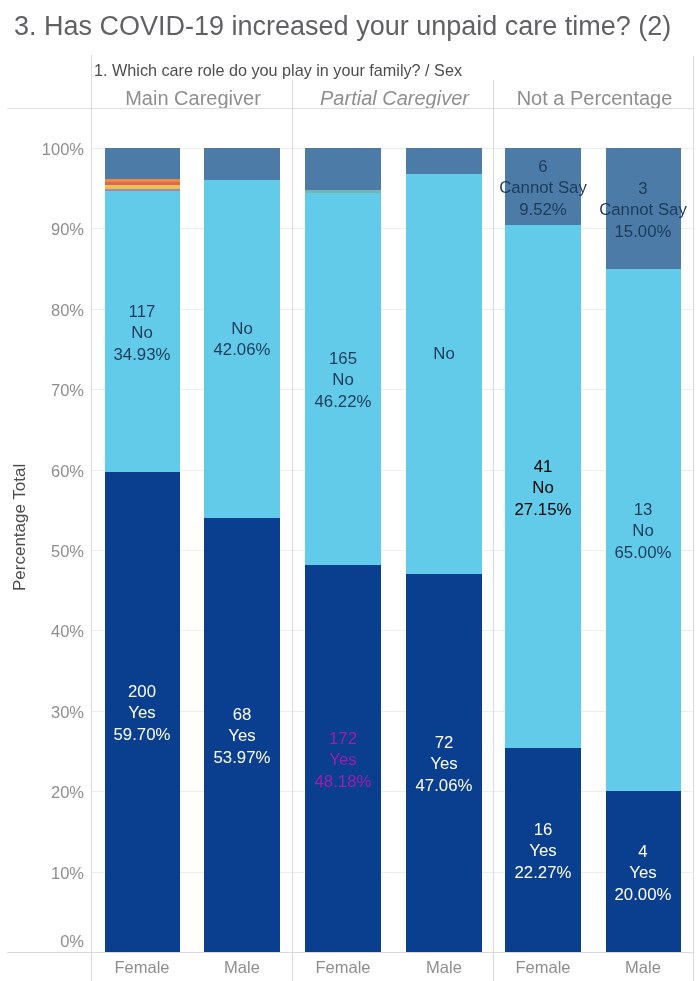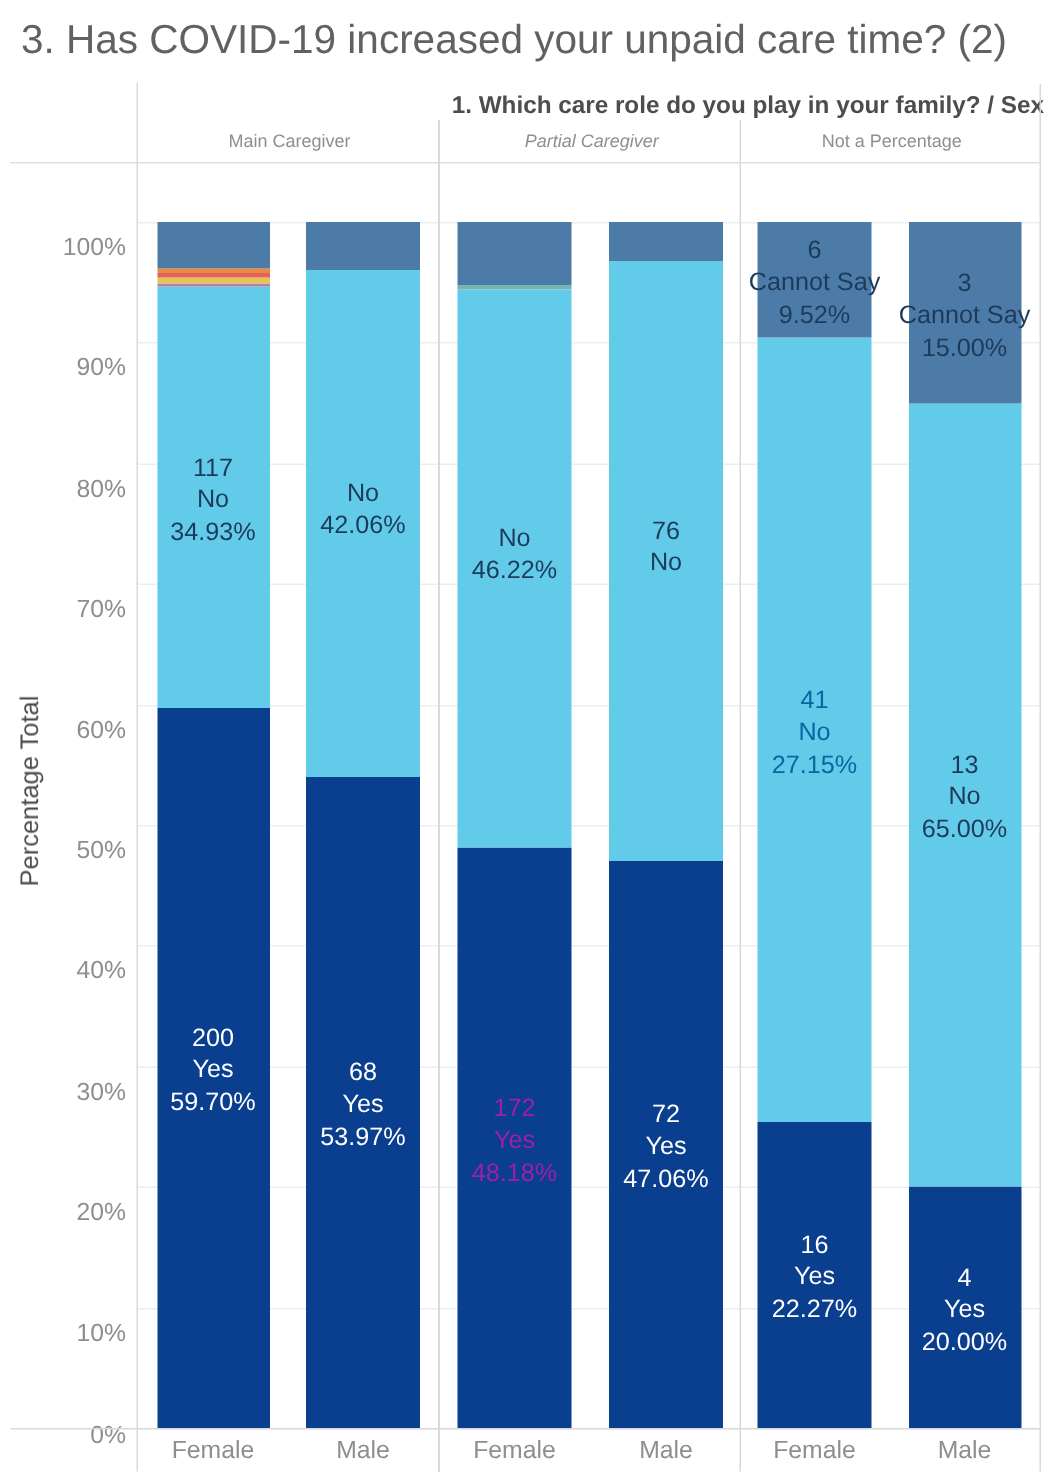--- a/index.html
+++ b/index.html
@@ -10,32 +10,32 @@
 
   
   #chart-title, #column-header, #y-axis-title,
   .panel-header, .ytick, .xtick, .mark-label{
       -webkit-font-smoothing:antialiased; will-change:transform;}
 
   #chart-title{position:absolute;left:14px;top:11px;font-size:27px;
       color:#616164;white-space:nowrap;font-weight:400;}
 
   #column-header{position:absolute;left:94px;top:61px;width:602px;
-      text-align:right;font-size:16.2px;font-weight:bold;color:#4d4d4d;}
+      text-align:left;font-size:16.2px;font-weight:normal;color:#4d4d4d;}
 
-  .panel-header{position:absolute;top:87px;font-size:12px;color:#8e8e8e;
+  .panel-header{position:absolute;top:87px;font-size:20px;color:#8e8e8e;
       text-align:center;}
 
   .vline{position:absolute;background:#d9d9d9;width:1px;}
   .hline{position:absolute;background:#dedede;height:1px;}
   .gridline{position:absolute;background:#eceeee;height:1px;}
   .axisline{position:absolute;background:#d9d9d9;height:1px;}
 
   .ytick{position:absolute;width:78px;text-align:right;font-size:16.5px;
-      color:#8e8e8e;margin-top:16px;}
+      color:#8e8e8e;}
 
   #y-axis-title{position:absolute;font-size:17px;color:#4d4d4d;
       white-space:nowrap;transform-origin:0 0;transform:rotate(-90deg);}
 
   .bar{position:absolute;}
   .seg{position:absolute;left:0;right:0;}
 
   .mark-label{position:absolute;text-align:center;font-size:16.8px;
       line-height:21.4px;white-space:nowrap;z-index:5;}
 
@@ -106,49 +106,49 @@
         <div class="seg" style="top: 370.081px; height: 433.919px; background: rgb(10, 62, 142);"></div>
         <div class="seg" style="top: 31.9188px; height: 338.162px; background: rgb(99, 203, 234);"></div>
         <div class="seg" style="top: 1.13687e-13px; height: 31.9188px; background: rgb(77, 123, 168);"></div>
       </div>
       <div class="mark-label" style="color: #a21caf; left: 193.05px; width: 300px; top: 727.716px;">
         <div>172</div>
         <div>Yes</div>
         <div>48.18%</div>
       </div>
       <div class="mark-label" style="color: rgb(28, 59, 90); left: 193.05px; width: 300px; top: 348.228px;">
+        <div>165</div>
         <div>No</div>
         <div>46.22%</div>
       </div>
       <div class="bar" style="left: 305.4px; width: 75.3px; top: 148px; height: 804px;">
         <div class="seg" style="top: 416.633px; height: 387.367px; background: rgb(10, 62, 142);"></div>
         <div class="seg" style="top: 45.024px; height: 371.609px; background: rgb(99, 203, 234);"></div>
         <div class="seg" style="top: 42.0492px; height: 2.9748px; background: rgb(116, 182, 180);"></div>
         <div class="seg" style="top: 0px; height: 42.0492px; background: rgb(77, 123, 168);"></div>
       </div>
       <div class="mark-label" style="color: rgb(255, 255, 255); left: 294.05px; width: 300px; top: 732.219px;">
         <div>72</div>
         <div>Yes</div>
         <div>47.06%</div>
       </div>
       <div class="mark-label" style="color: rgb(28, 59, 90); left: 294.05px; width: 300px; top: 343.364px;">
-        <div>76</div>
         <div>No</div>
       </div>
       <div class="bar" style="left: 406.4px; width: 75.3px; top: 148px; height: 804px;">
         <div class="seg" style="top: 425.638px; height: 378.362px; background: rgb(10, 62, 142);"></div>
         <div class="seg" style="top: 26.2908px; height: 399.347px; background: rgb(99, 203, 234);"></div>
         <div class="seg" style="top: 1.13687e-13px; height: 26.2908px; background: rgb(77, 123, 168);"></div>
       </div>
       <div class="mark-label" style="color: rgb(255, 255, 255); left: 393.05px; width: 300px; top: 819.292px;">
         <div>16</div>
         <div>Yes</div>
         <div>22.27%</div>
       </div>
-      <div class="mark-label" style="color: #0369a1; left: 393.05px; width: 300px; top: 455.562px;">
+      <div class="mark-label" style="color: #000000; left: 393.05px; width: 300px; top: 455.562px;">
         <div>41</div>
         <div>No</div>
         <div>27.15%</div>
       </div>
       <div class="mark-label" style="color: rgb(28, 59, 90); left: 393.05px; width: 300px; top: 155.67px;">
         <div>6</div>
         <div>Cannot Say</div>
         <div>9.52%</div>
       </div>
       <div class="bar" style="left: 505.4px; width: 75.3px; top: 148px; height: 804px;">

